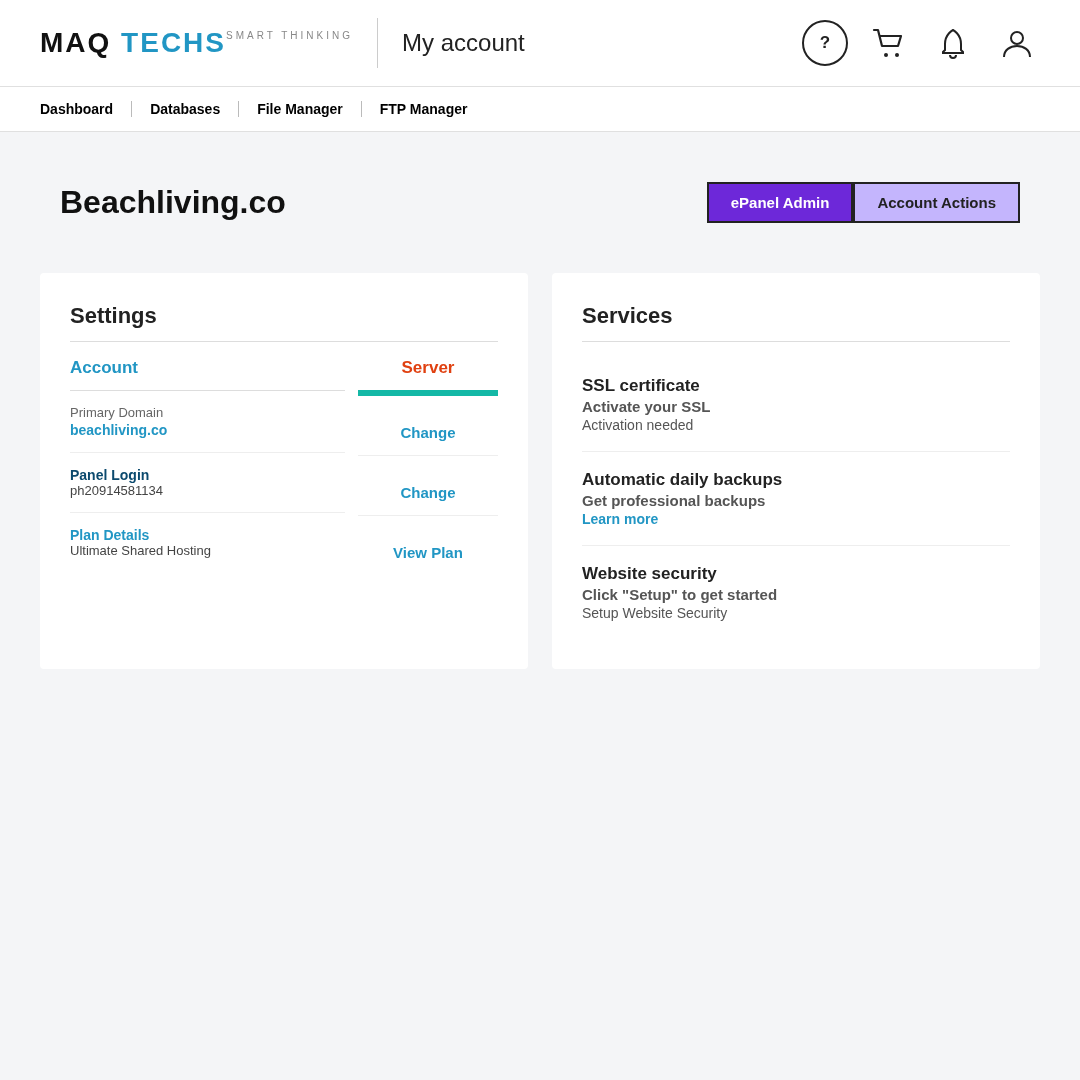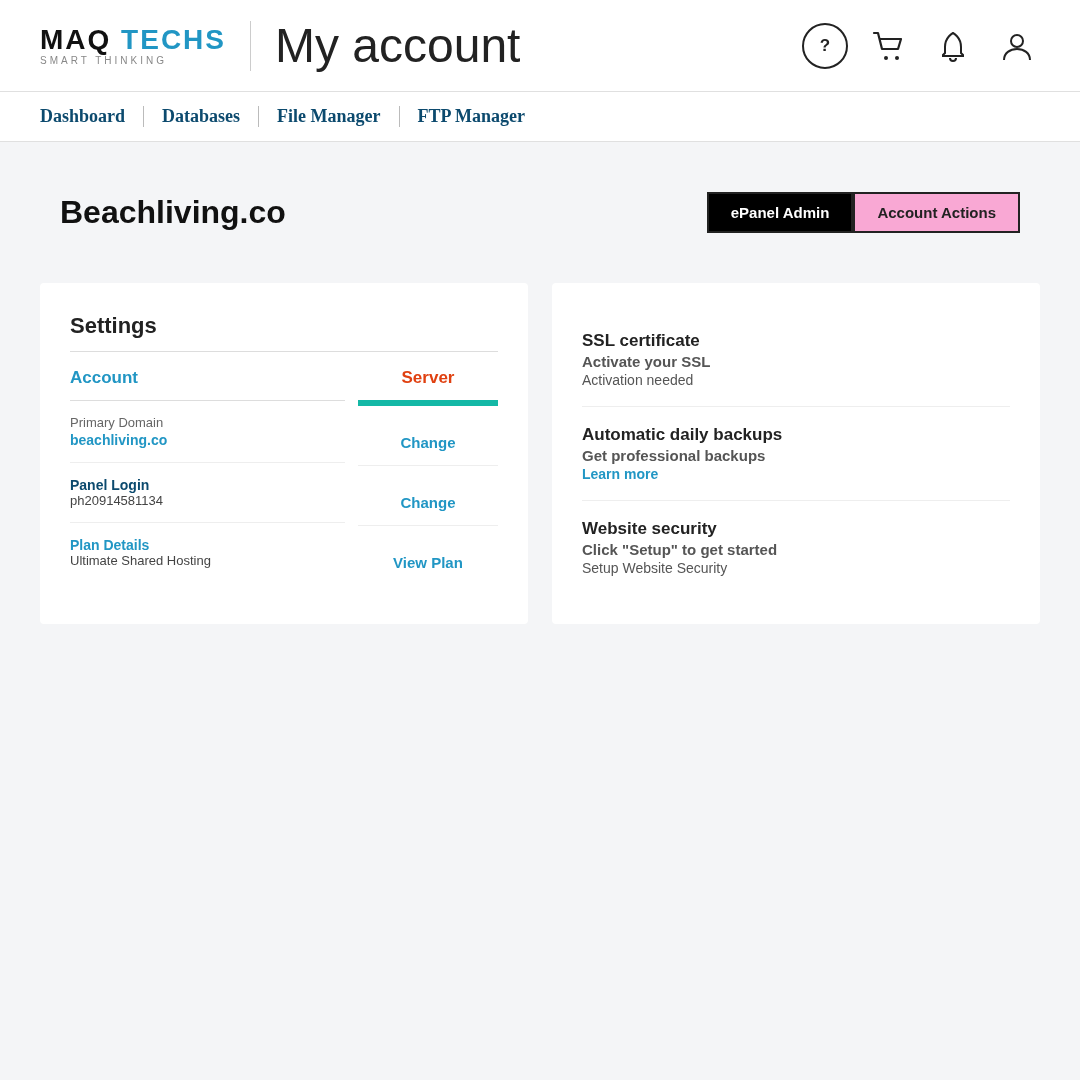--- a/index.html
+++ b/index.html
@@ -8,21 +8,21 @@
     
     .header {
       display: flex;
       align-items: center;
       padding: 18px 40px;
       border-bottom: 1px solid #e0e0e0;
       background: #fff;
     }
     .logo-area {
       display: flex;
-      flex-direction: column;
+      flex-direction: row;
       line-height: 1;
     }
     .logo-main {
       font-size: 28px;
       font-weight: 900;
       letter-spacing: 2px;
       color: #111;
       font-family: Arial Black, Arial, sans-serif;
     }
     .logo-main span { color: #2196c4; }
@@ -32,21 +32,21 @@
       color: #888;
       margin-top: 2px;
     }
     .header-divider {
       width: 1px;
       height: 50px;
       background: #ccc;
       margin: 0 24px;
     }
     .header-title {
-      font-size: 48px;
+      font-size: 24px;
       font-weight: 400;
       color: #222;
     }
     .header-icons {
       margin-left: auto;
       display: flex;
       align-items: center;
       gap: 18px;
     }
     .icon-circle {
@@ -75,27 +75,26 @@
     
     .nav-bar {
       display: flex;
       align-items: center;
       padding: 14px 40px;
       border-bottom: 1px solid #e0e0e0;
       gap: 0;
       background: #fff;
     }
     .nav-item {
-      font-size: 18px;
-      font-weight: 700;
-      color: #0c4a6e;
+      font-size: 14px;
+      font-weight: 700;
+      color: #000000;
       cursor: pointer;
       padding: 0 18px;
       border-right: 1px solid #bbb;
-      font-family: Liberation Serif, serif;
     }
     .nav-item:first-child { padding-left: 0; }
     .nav-item:last-child { border-right: none; text-align: right; }
 
     
     .main {
       background: #f4f5f7;
       min-height: calc(1080px - 120px);
       padding: 40px 40px;
     }
@@ -111,30 +110,30 @@
     .account-domain {
       font-size: 32px;
       font-weight: 900;
       color: #111;
     }
     .btn-group {
       display: flex;
       gap: 0;
     }
     .btn-dark {
-      background: #000000;
+      background: #6d28d9;
       color: #fff;
       border: 2px solid #222;
       padding: 10px 22px;
       font-size: 15px;
       font-weight: 700;
       cursor: pointer;
     }
     .btn-outline {
-      background: #f9a8d4;
+      background: #c4b5fd;
       color: #222;
       border: 2px solid #222;
       padding: 10px 22px;
       font-size: 15px;
       font-weight: 700;
       cursor: pointer;
     }
 
     
     .cards-row {
@@ -361,20 +360,21 @@
           <div class="settings-row">
             <div class="settings-action">
               <a class="settings-action-link">View Plan</a>
             </div>
           </div>
         </div>
       </div>
     </div>
 
     <div class="services-card">
+      <div class="card-title">Services</div>
 
       <div class="service-item">
         <div class="service-title">SSL certificate</div>
         <div class="service-subtitle">Activate your SSL</div>
         <div class="service-status">Activation needed</div>
       </div>
 
       <div class="service-item">
         <div class="service-title">Automatic daily backups</div>
         <div class="service-subtitle">Get professional backups</div>

